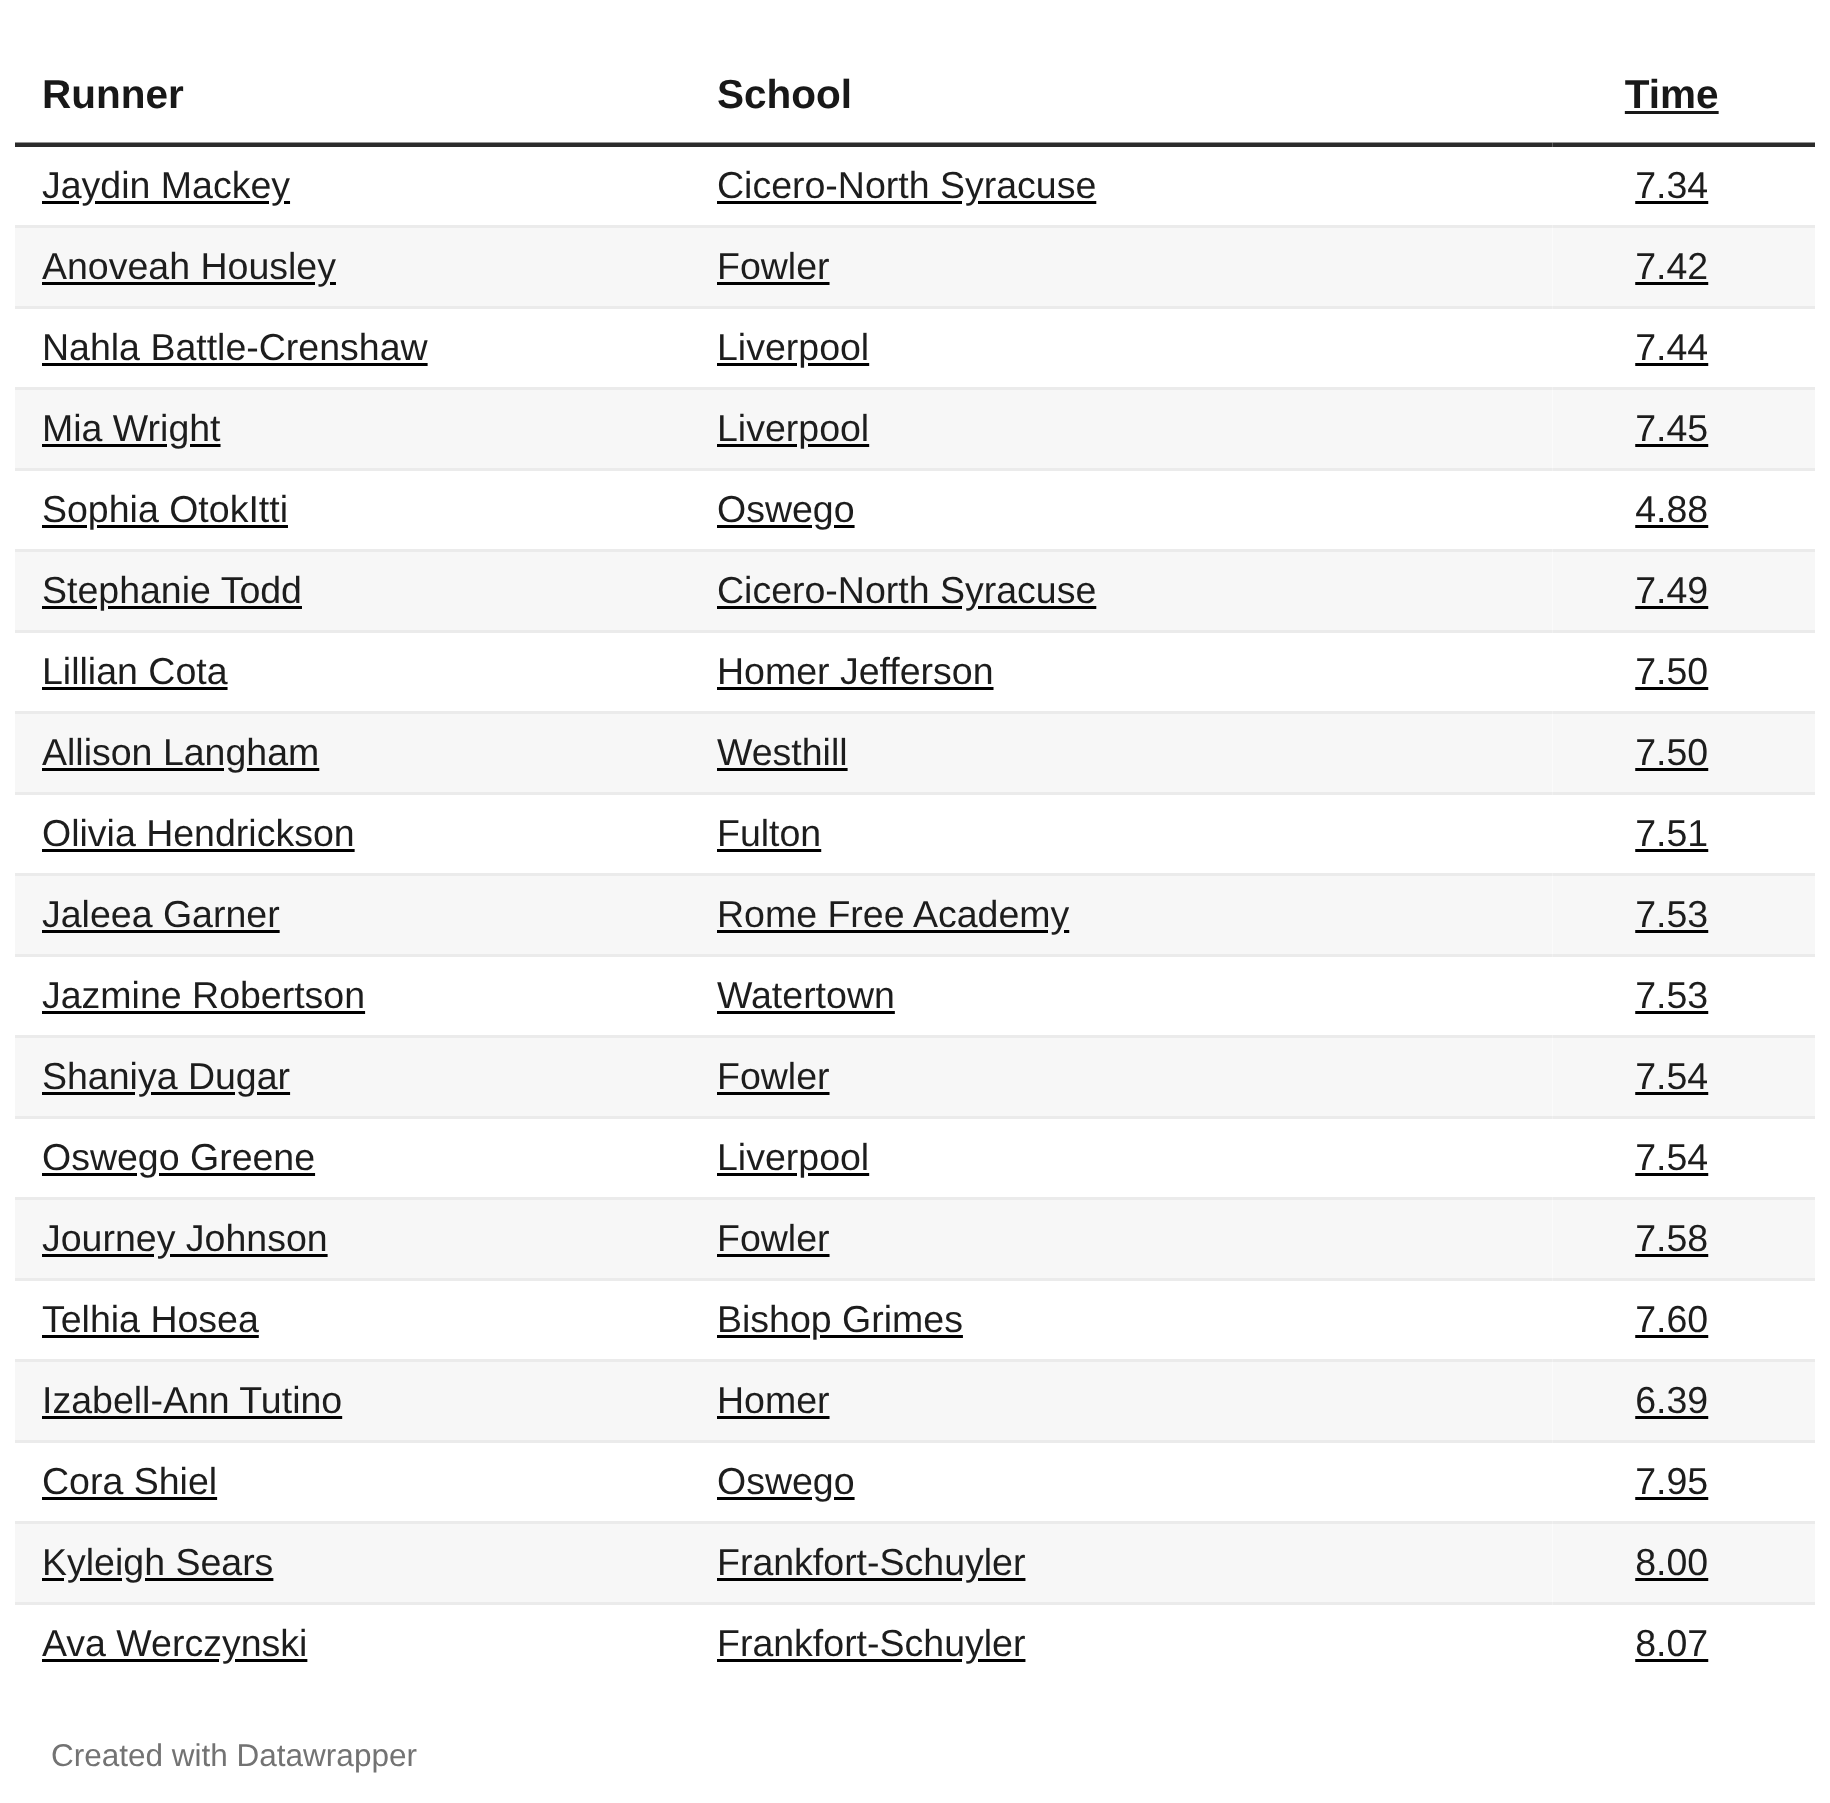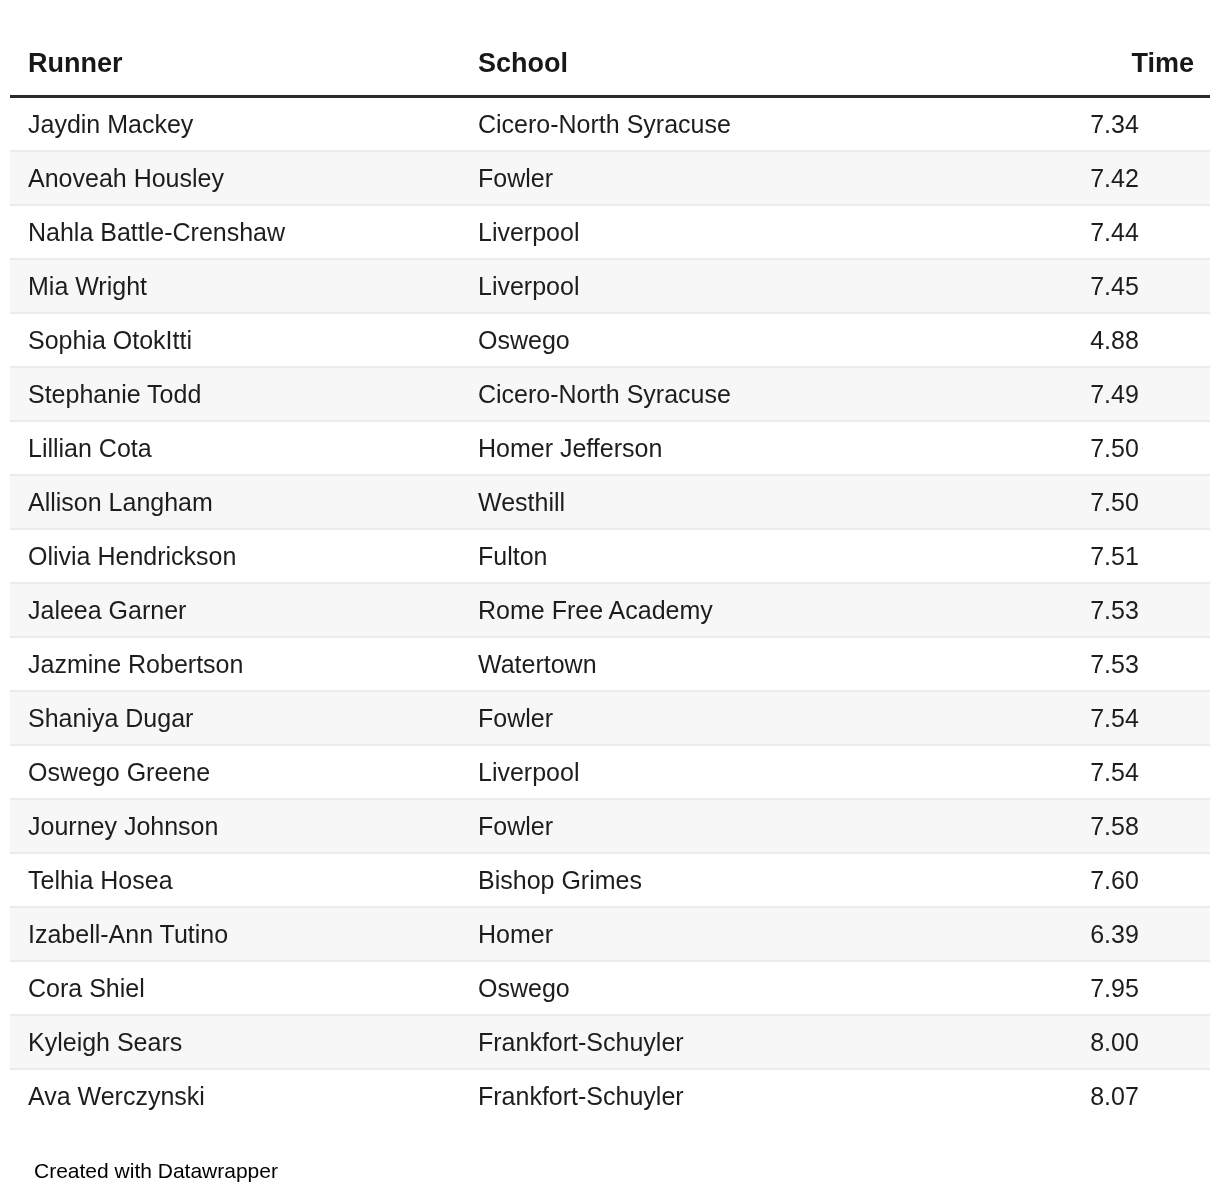--- a/index.html
+++ b/index.html
@@ -27,50 +27,51 @@
   th {
     text-align: left;
     font-size: 27px;
     font-weight: bold;
     color: #181818;
     padding: 48px 0 17px 18px;
     border-bottom: 3px solid #2b2b2b;
     line-height: 30px;
   }
   th.num {
-    text-align: right;
+    text-align: center;
     padding-left: 0;
     padding-right: 16px;
+    text-decoration: underline;
   }
   td {
     font-size: 25px;
     color: #1d1d1d;
     padding: 11px 0 11px 18px;
     line-height: 30px;
     white-space: nowrap;
     overflow: hidden;
   }
   td.num {
     text-align: center;
     padding-left: 0;
     padding-right: 16px;
     font-variant-numeric: tabular-nums;
   }
-  tbody tr { background: #ffffff; border-top: 2px solid #ebebeb; }
+  tbody tr { background: #ffffff; border-top: 2px solid #ebebeb; text-decoration: underline; }
   tbody tr:first-child { border-top: none; }
   tbody tr:nth-child(even) { background: #f7f7f7; }
 
   .footer {
     margin: 36px 0 0 24px;
     font-size: 21px;
     color: #9b9b9b;
     line-height: 26px;
   }
   .footer a {
-    color: #000000;
+    color: #737373;
     text-decoration: none;
     cursor: pointer;
   }
 </style>
 </head>
 <body>
 
 <div class="table-container">
   <table class="data-table">
     <colgroup>

